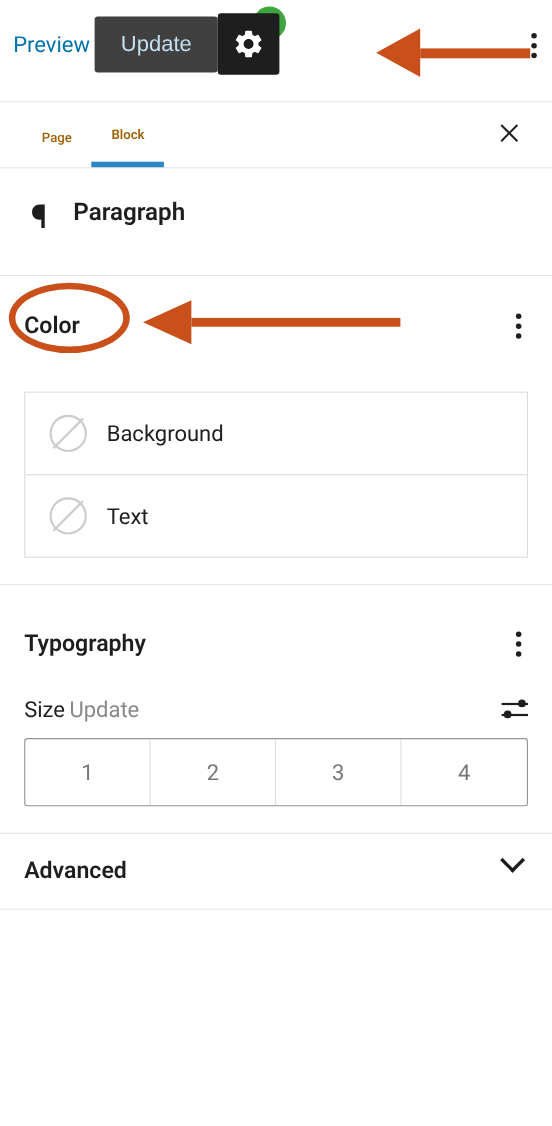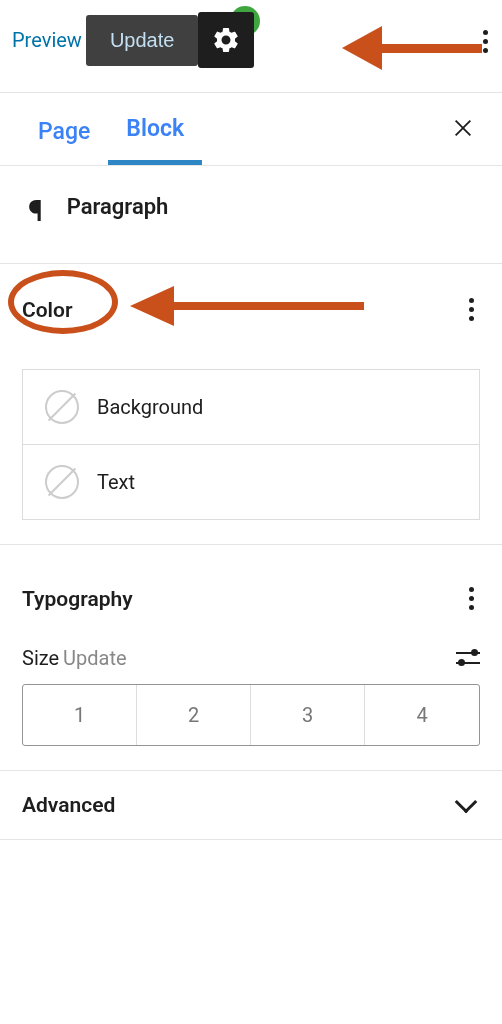--- a/index.html
+++ b/index.html
@@ -88,25 +88,25 @@
     margin-top: 12px;
   }
   .tabs {
     display: flex;
     align-items: center;
     border-bottom: 1px solid #e4e4e4;
     position: relative;
     padding: 0 20px;
   }
   .tab {
-    font-size: 23px;
+    font-size: 12px;
     font-weight: 600;
     padding: 22px 18px 18px;
     cursor: pointer;
-    color: #3b82f6;
+    color: #a16207;
   }
   .tab.inactive { font-weight: 500; }
   .tab.active { border-bottom: 5px solid #2f86c4; }
   .tabs-close {
     margin-left: auto;
     font-size: 28px;
     cursor: pointer;
     padding: 8px;
   }
   .block-info {
@@ -256,21 +256,21 @@
     padding: 18px 0;
     font-size: 20px;
     color: #777;
     border-right: 1px solid #ddd;
     cursor: pointer;
   }
   .size-btn:last-child { border-right: none; }
   .advanced {
     padding: 22px 22px;
     display: flex;
-    align-items: center;
+    align-items: flex-start;
     justify-content: space-between;
     cursor: pointer;
   }
   .chevron {
     width: 16px; height: 16px;
     border-right: 3px solid #1e1e1e;
     border-bottom: 3px solid #1e1e1e;
     transform: rotate(45deg);
     margin-right: 6px;
     margin-top: -6px;

